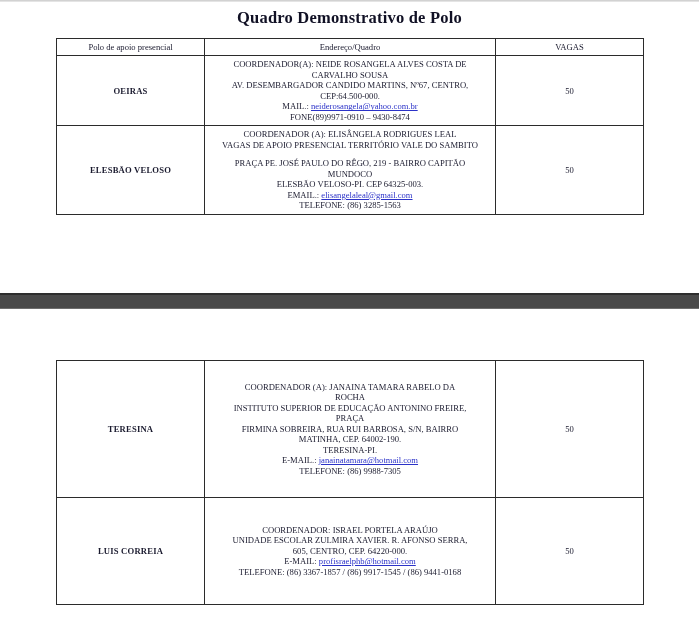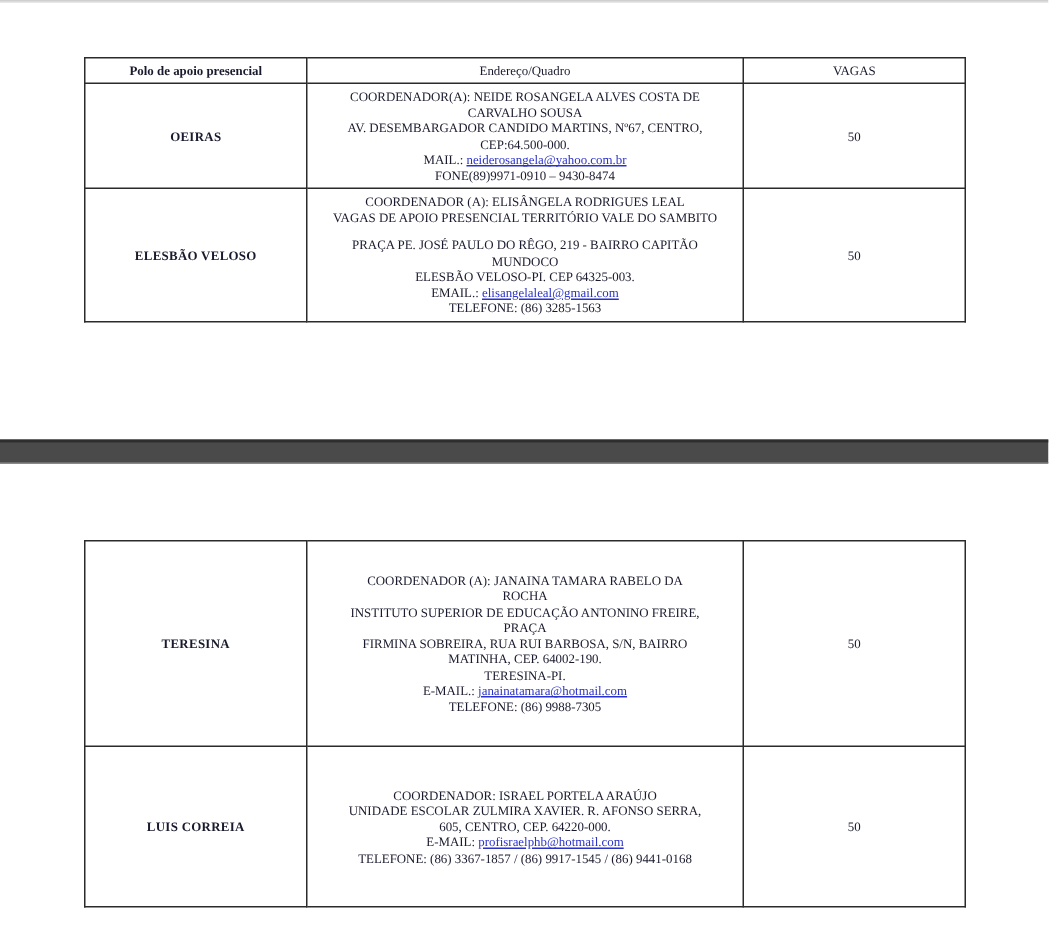--- a/index.html
+++ b/index.html
@@ -57,21 +57,21 @@
   }
   .col-polo   { width: 148px; }
   .col-end    { width: 291px; }
   .col-vagas  { width: 148px; }
 
   thead th {
     font-size: 9.4px;
     padding: 5px 4px;
   }
   th.h-polo {
-    font-weight: bold;
+    font-weight: normal;
     font-size: 8.6px;
   }
   th.h-end, th.h-vagas {
     font-weight: normal;
     font-size: 10px;
   }
   td.polo-name {
     font-weight: bold;
     font-size: 8.4px;
     letter-spacing: 0.2px;
@@ -109,20 +109,21 @@
   .tall-cell { height: 130px; }
   .taller-cell { height: 100px; }
 </style>
 </head>
 <body>
 
 <div class="page">
 
   <div class="top-edge"></div>
 
+  <div class="doc-title">Quadro Demonstrativo de Polo</div>
 
   <table class="polo-table" id="table-top">
     <colgroup>
       <col class="col-polo">
         <col class="col-end">
         <col class="col-vagas">
     </colgroup>
     <thead>
       <tr>
         <th class="h-polo">Polo de apoio presencial</th>

